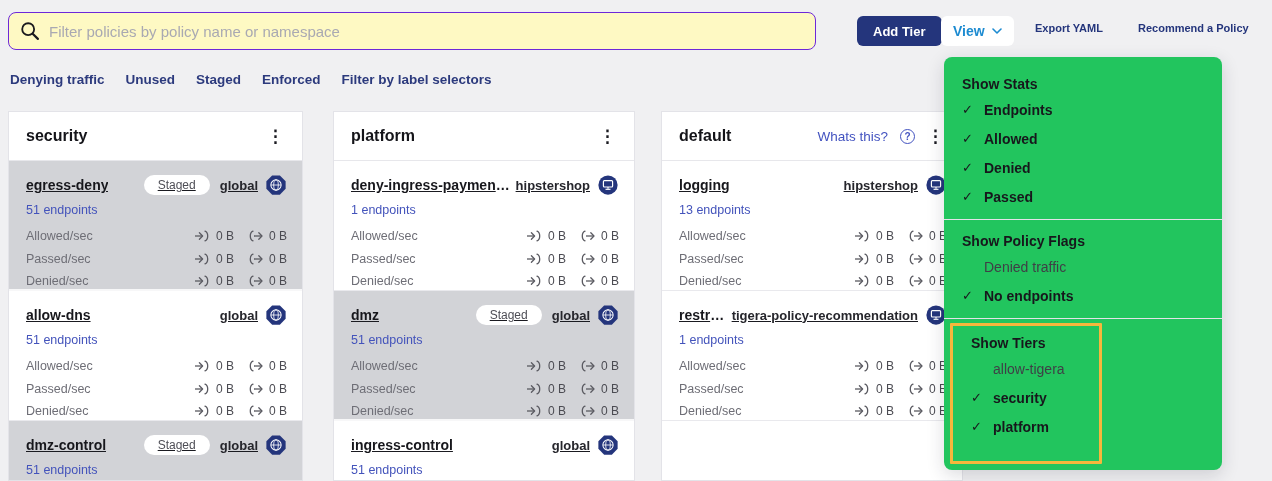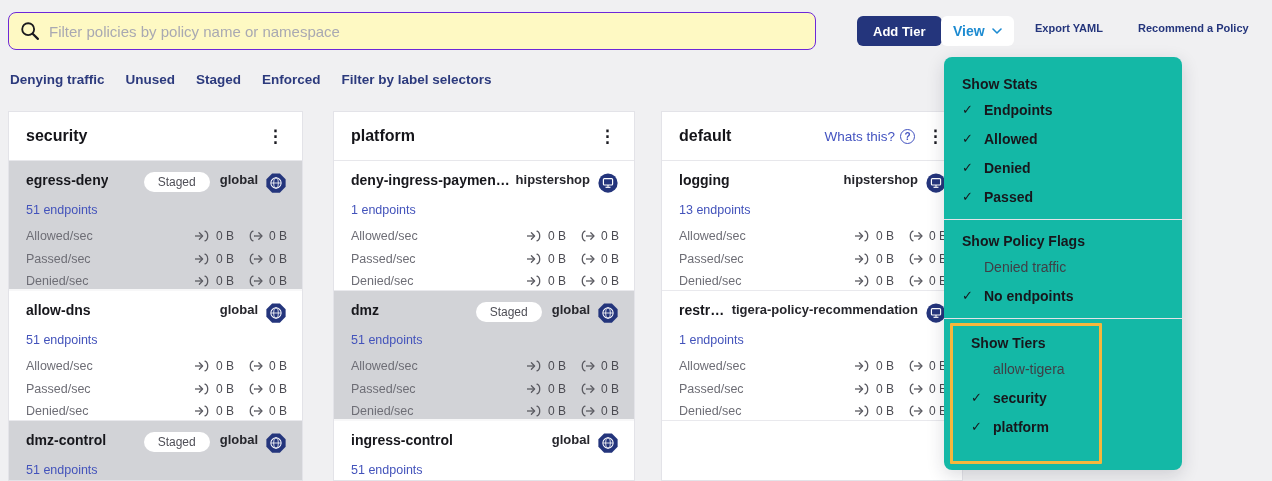--- a/index.html
+++ b/index.html
@@ -57,39 +57,39 @@
     border:1px solid #e3e3e8; overflow:hidden;
   }
   .tier-header {
     height:49px; background:#fff; border-bottom:1px solid #e7e7eb;
     display:flex; align-items:center; padding:0 14px 0 17px;
   }
   .tier-title { font-size:16px; font-weight:700; color:#141419; flex:0 0 auto; }
   .tier-spacer { flex:1; }
   .whats-this {
     background:none; border:none; cursor:pointer; font-family:inherit;
-    font-size:13.5px; color:#4353c0; display:flex; align-items:center; gap:5px;
+    font-size:13.5px; color:#4353c0; display:flex; align-items:center; gap:12px;
     margin-right:8px;
   }
   .q-circle {
     width:15px; height:15px; border:1.3px solid #4353c0; border-radius:50%;
     font-size:10px; font-weight:600; display:inline-flex; align-items:center;
     justify-content:center; color:#4353c0;
   }
   .kebab {
     background:none; border:none; cursor:pointer; font-size:17px;
     font-weight:700; color:#1a1a20; line-height:1; padding:2px 4px;
   }
 
   .policy-card {
     height:130px; padding:11px 15px 0 17px; background:#fff;
     border-bottom:1px solid #e9e9ed; cursor:pointer;
   }
   .policy-card.staged { background:#d2d3d7; border-bottom:2px solid #f7f7f8; }
-  .card-top { display:flex; align-items:flex-start; height:26px; }
+  .card-top { display:flex; align-items:center; height:26px;text-decoration:underline; }
   .policy-name {
     font-size:14px; font-weight:600; color:#17171c; white-space:nowrap;
     overflow:hidden; text-overflow:ellipsis; flex:0 1 auto; min-width:0;
   }
   .card-top .gap { flex:1; min-width:4px; }
   .staged-pill {
     background:#fff; color:#4e4e56; font-size:12px; border-radius:12px;
     padding:3px 14px; margin-right:10px; flex:0 0 auto;
   }
   .scope-label {
@@ -105,22 +105,22 @@
   .stat-row {
     display:flex; align-items:center; height:22.5px; font-size:12.5px;
   }
   .stat-label { color:#6e6e76; flex:1; }
   .stat-group { display:flex; align-items:center; gap:5px; color:#4b4b52; font-size:12px;text-align:center; }
   .stat-group + .stat-group { margin-left:13px; }
   .tier-filler { height:62px; background:#fff; }
 
   
   .view-menu {
-    position:absolute; left:944px; top:57px; width:238px; min-height:394px;
-    background:#14b8a6; border-radius:8px; z-index:10;
+    position:absolute; left:944px; top:57px; width:278px; min-height:394px;
+    background:#22c55e; border-radius:8px; z-index:10;
     box-shadow:0 5px 18px rgba(30,30,50,.16); padding:10px 0 6px;
   }
   .dd-header {
     font-size:14px; font-weight:700; color:#17171c; padding:9px 18px 3px;
   }
   .dd-item {
     display:flex; align-items:center; height:29px; padding-left:18px;
     cursor:pointer; font-size:14px;
   }
   .dd-check { width:22px; font-size:13px; font-weight:700; color:#17171c; }

